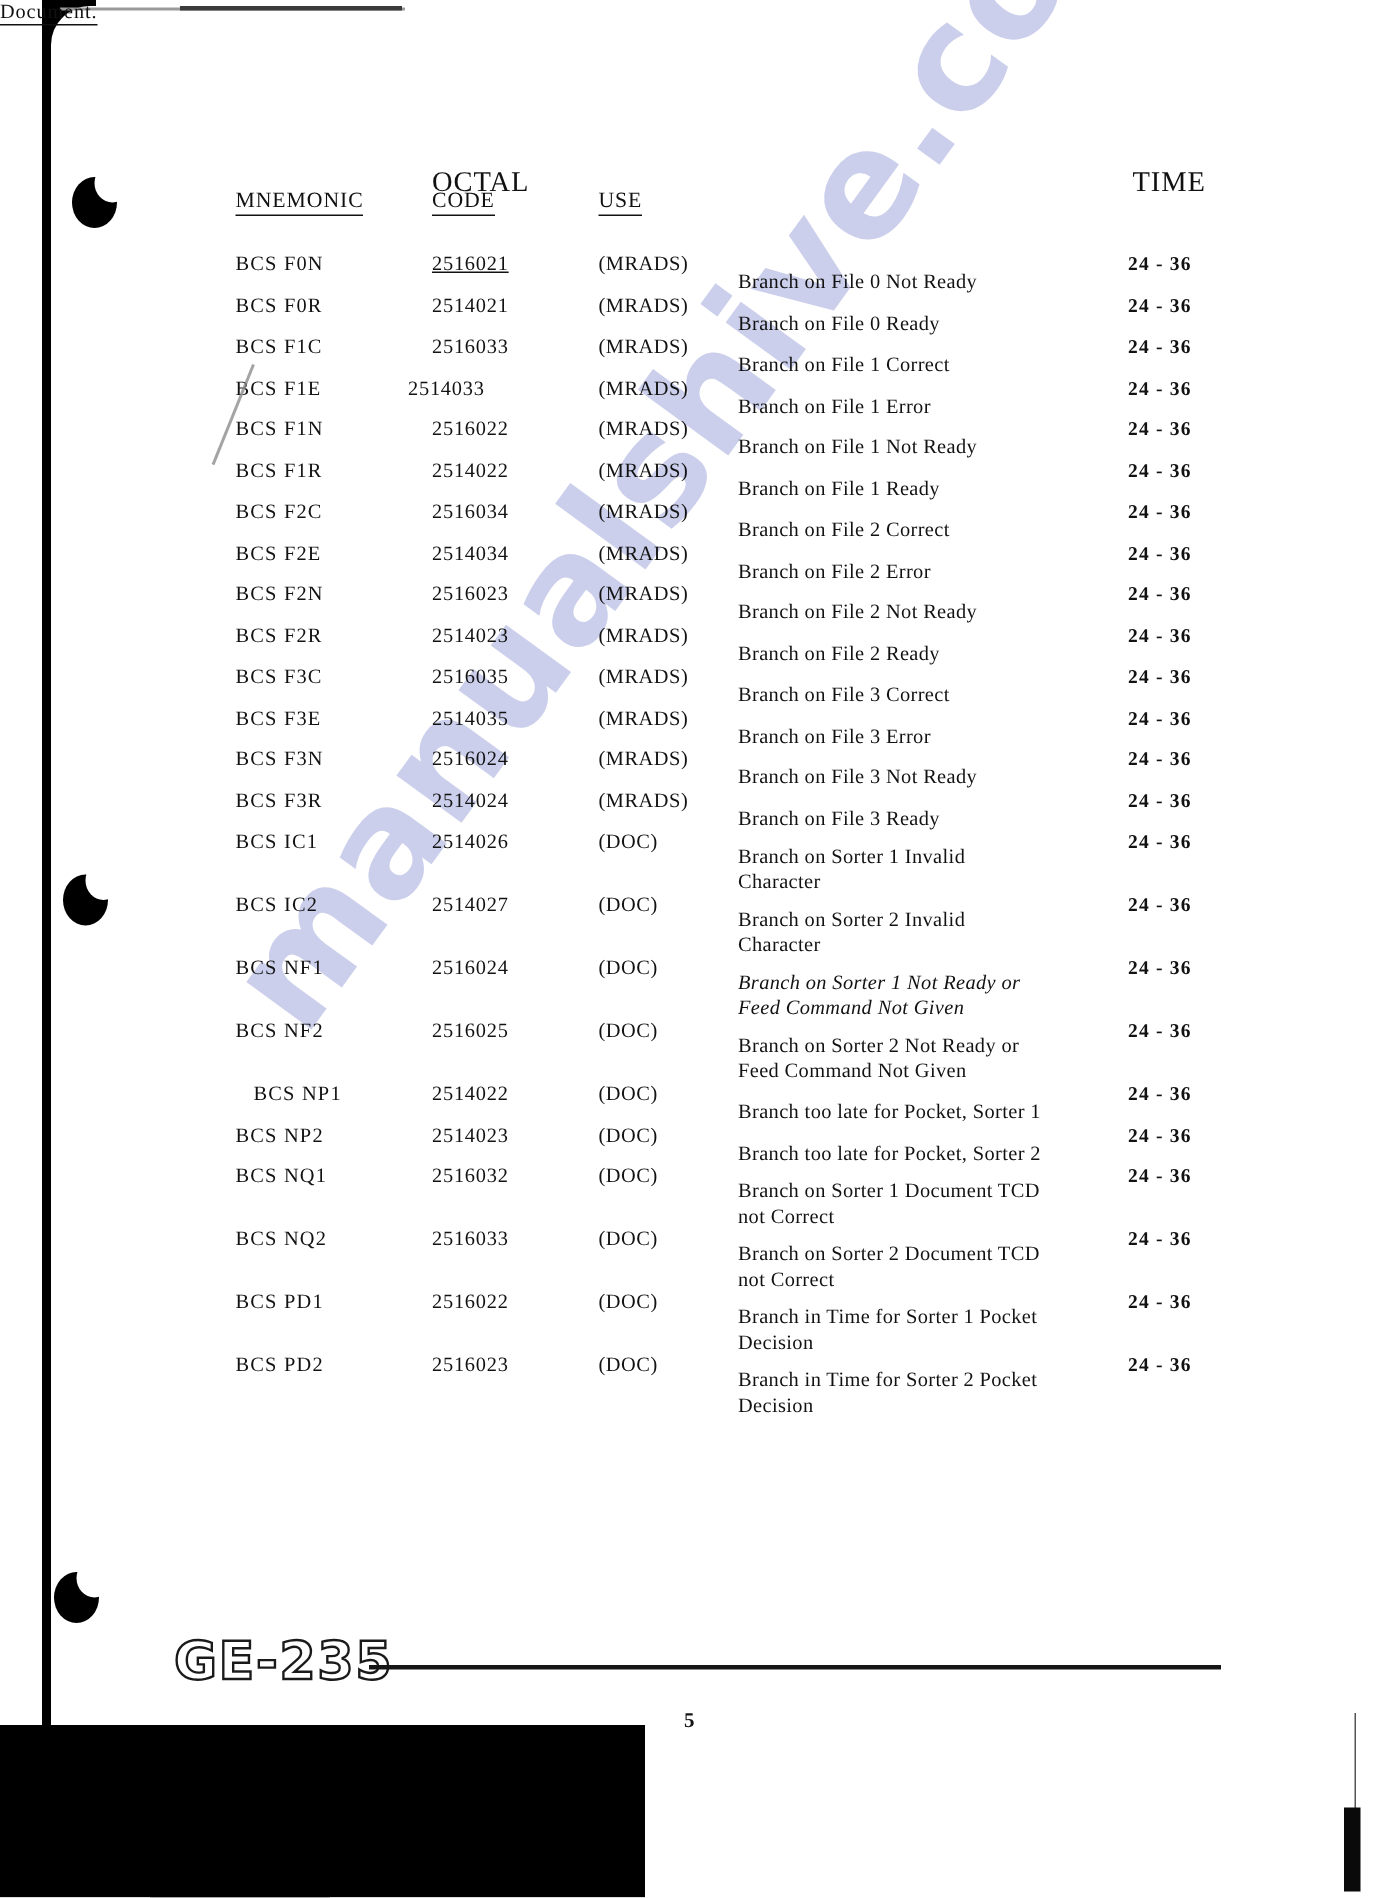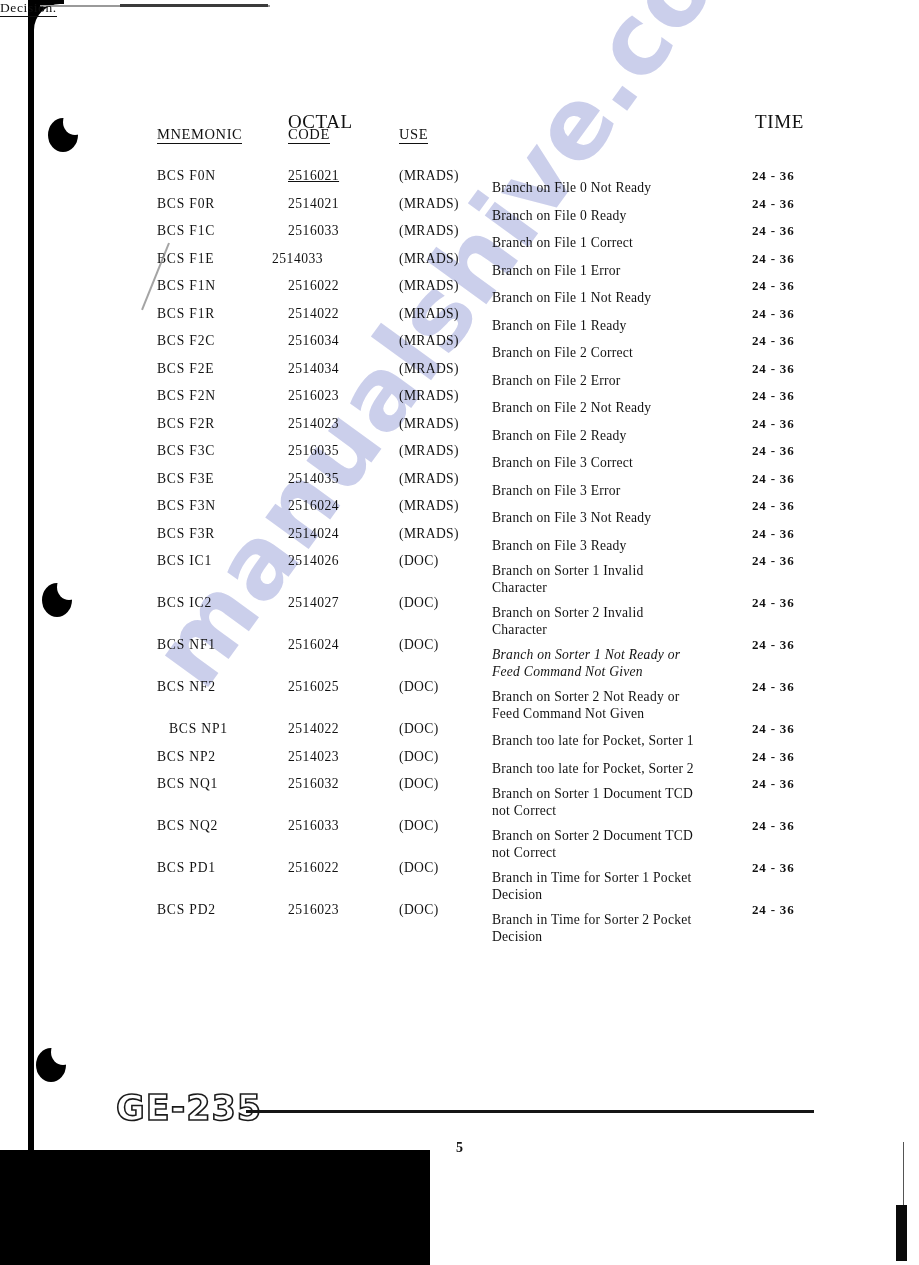--- a/index.html
+++ b/index.html
@@ -216,21 +216,21 @@
       <div class="hdr col-octal" style="top:126px;">
         <u>CODE</u>
       </div>
       <div class="hdr col-use" style="top:126px;">
         <u>USE</u>
       </div>
       <div class="hdr-top" style="left:755px; top:111px;">
         <span>TIME</span>
       </div>
       <div class="hdr" style="left:745px; top:126px; font-size:13.5px;">
-        <u>Decision.</u>
+        <u>Document.</u>
       </div>
     </div>
 
     <div id="rows">
         <div>
           <div class="cell mnem col-mnemonic" style="position: absolute; top: 168px; left: 157px;">BCS F0N</div>
           <div class="cell octal" style="position: absolute; top: 168px; left: 288px; text-decoration: underline;">2516021</div>
           <div class="cell use" style="position: absolute; top: 168px; left: 399px;">(MRADS)</div>
           <div class="cell desc" style="position: absolute; left: 492px; width: 250px; top: 168px;"><span>Branch on File 0 Not Ready</span></div>
           <div class="cell time" style="position: absolute; top: 168px; left: 752px;">24 - 36</div>

